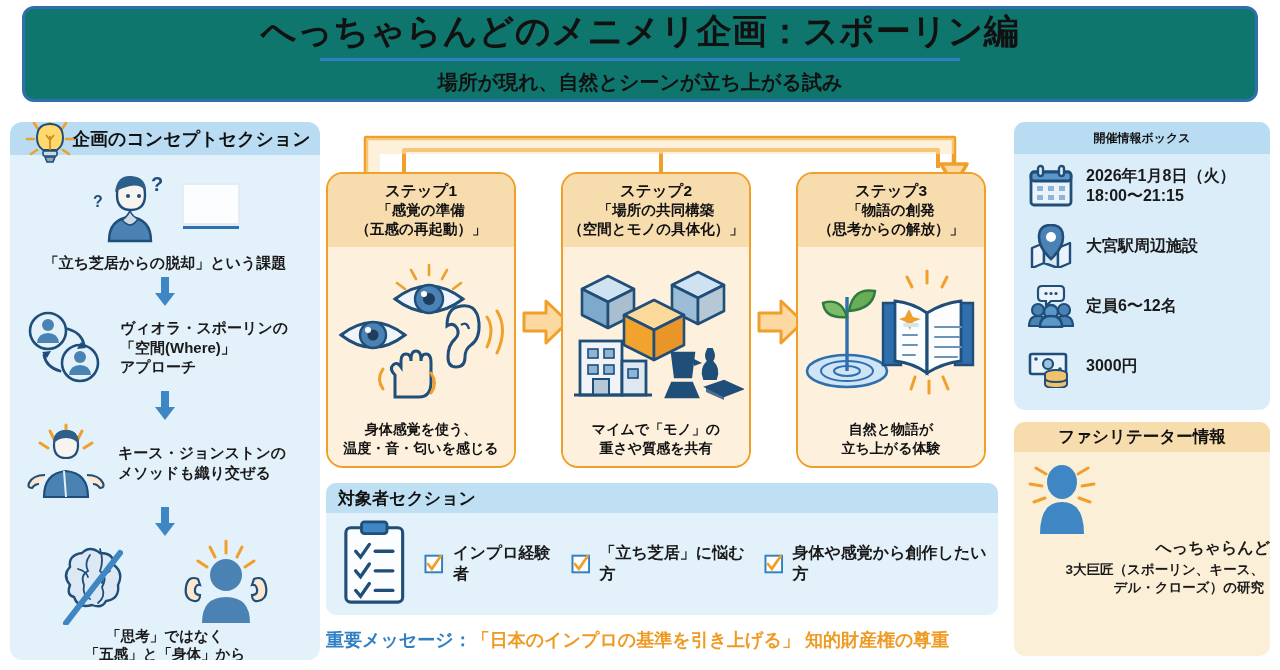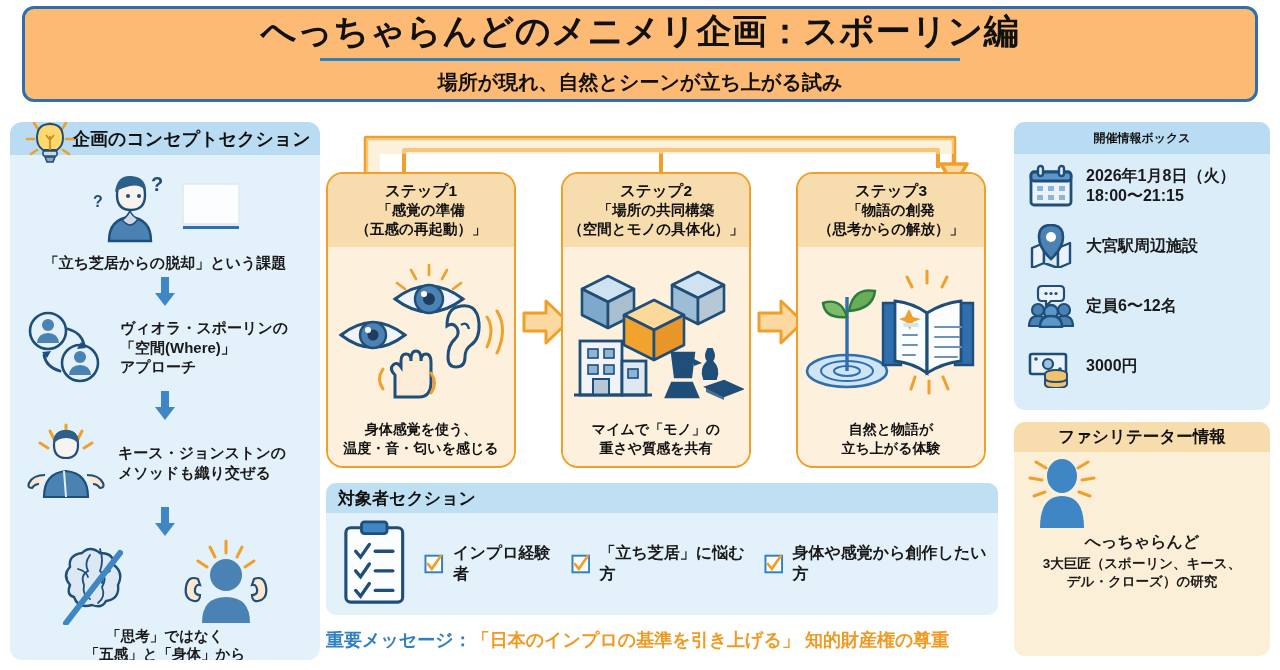--- a/index.html
+++ b/index.html
@@ -9,21 +9,21 @@
     font-family:"Liberation Sans","DejaVu Sans",sans-serif;
     color:#1a1a1a;
     overflow:hidden;
     position:relative;
   }
   .page{position:relative;width:1280px;height:670px;}
 
   
   .title-box{
     position:absolute;left:22px;top:6px;width:1236px;height:96px;
-    background:#fdba74;border:3px solid #2f6fad;border-radius:12px;
+    background:#0f766e;border:3px solid #2f6fad;border-radius:12px;
     box-sizing:border-box;
     display:flex;flex-direction:column;align-items:center;justify-content:center;
   }
   .title-main{
     font-size:35px;font-weight:bold;letter-spacing:.5px;color:#111;
     line-height:1.1;white-space:nowrap;
   }
   .title-rule{width:640px;height:3px;background:#2f7fc4;margin:7px 0 8px;}
   .title-sub{font-size:20px;font-weight:bold;color:#111;white-space:nowrap;}
 
@@ -110,21 +110,21 @@
   .info-row{display:flex;align-items:center;gap:12px;}
   .info-txt{font-size:16px;font-weight:bold;line-height:1.22;}
   .fac{
     position:absolute;left:1014px;top:422px;width:256px;height:234px;
     background:#fcefd8;border-radius:11px;overflow:hidden;
   }
   .fac-head{
     background:#f7dcae;height:30px;display:flex;align-items:center;justify-content:center;
     font-size:16.5px;font-weight:bold;color:#111;
   }
-  .fac-body{text-align:center;padding-top:0;}
+  .fac-body{text-align:right;padding-top:6px;}
   .fac-name{font-size:16px;font-weight:bold;margin-top:2px;}
   .fac-sub{font-size:13.5px;font-weight:bold;line-height:1.3;margin-top:2px;padding:0 6px;}
   svg{display:block;}
 </style>
 </head>
 <body>
 
 <div class="page">
 
   <div class="title-box">

